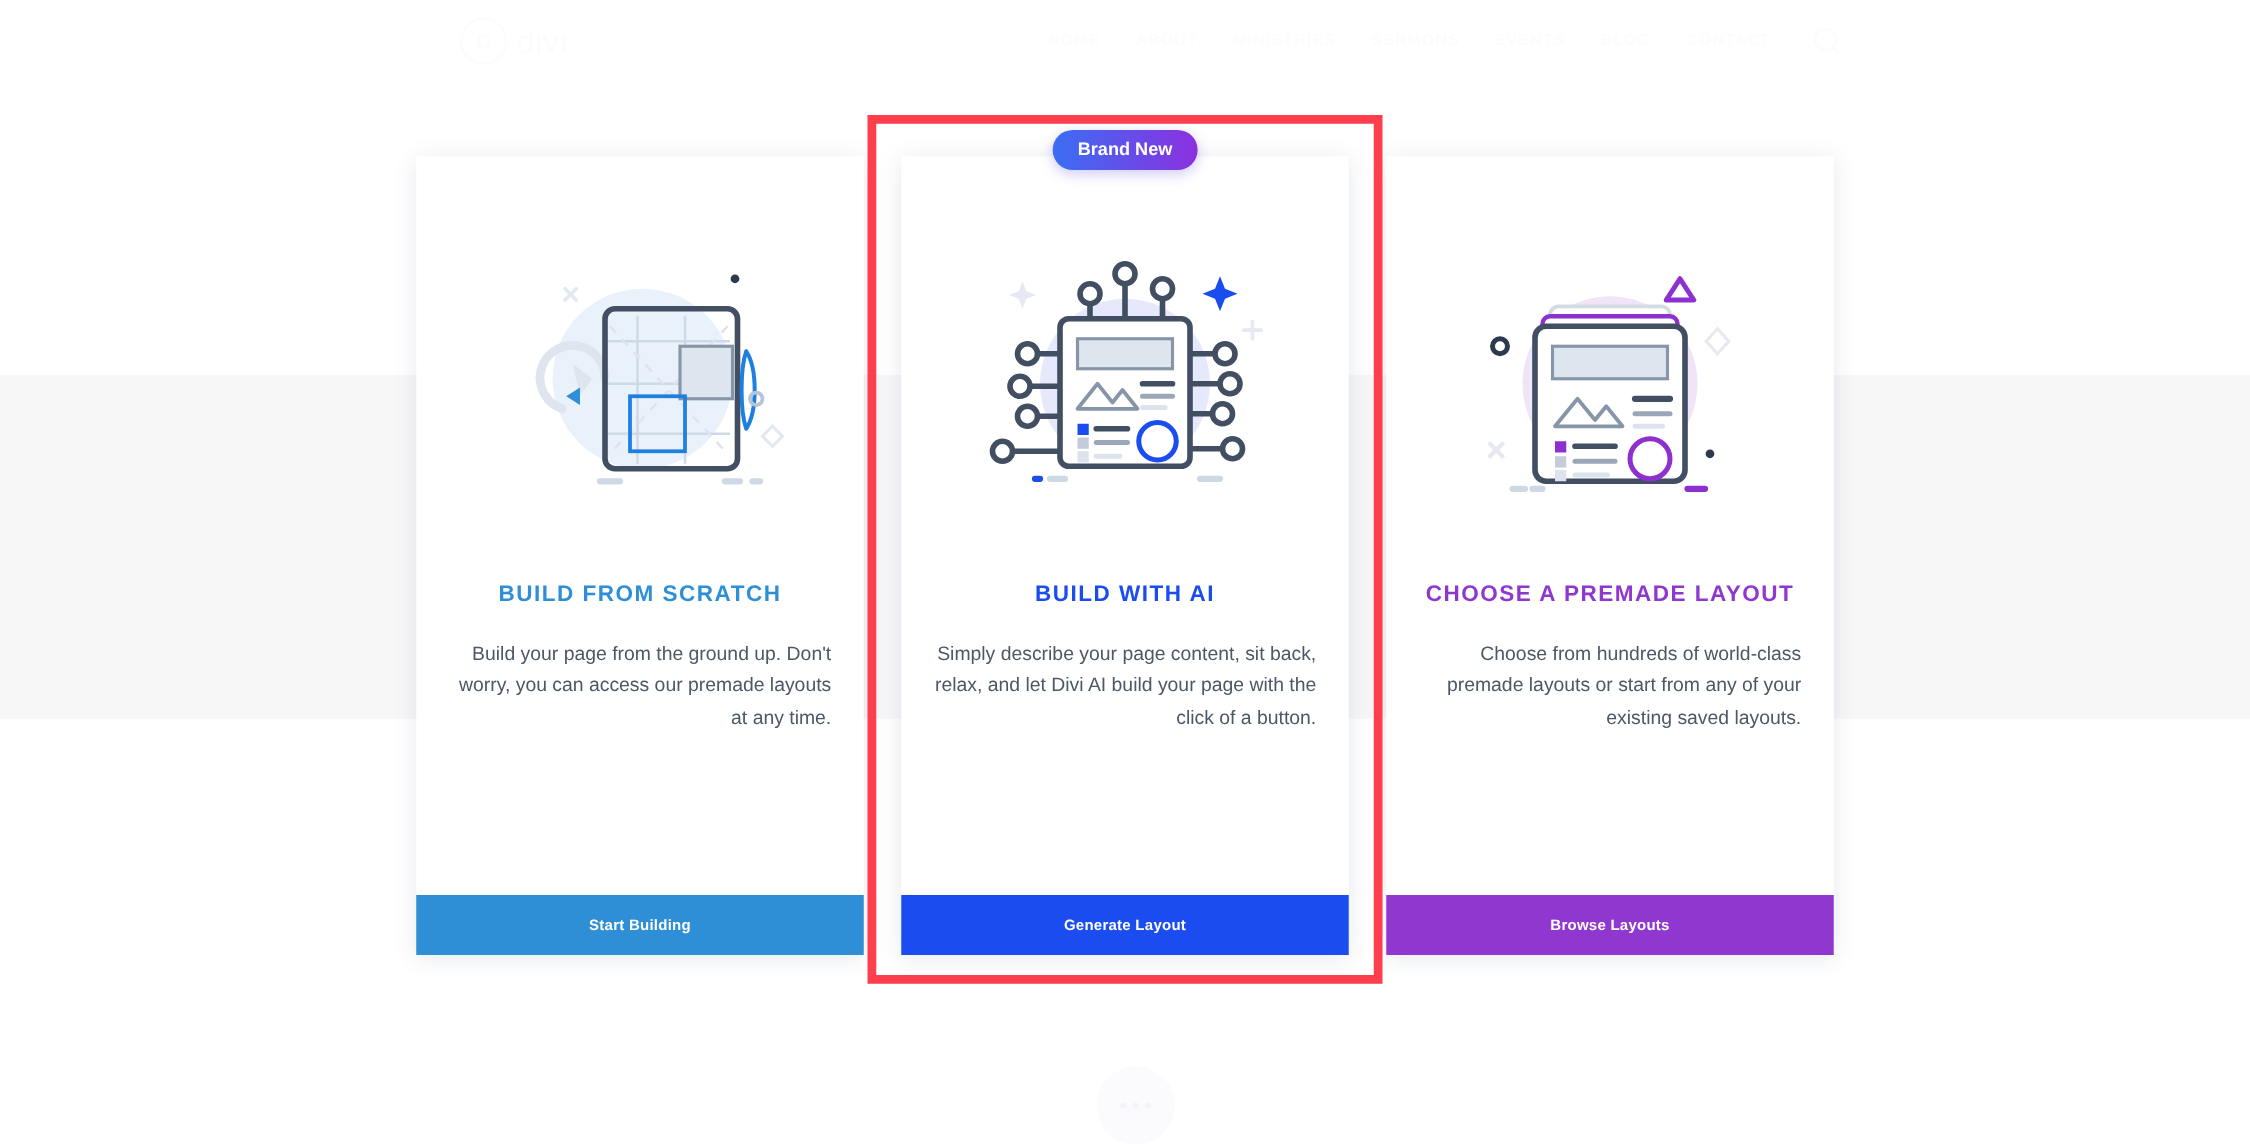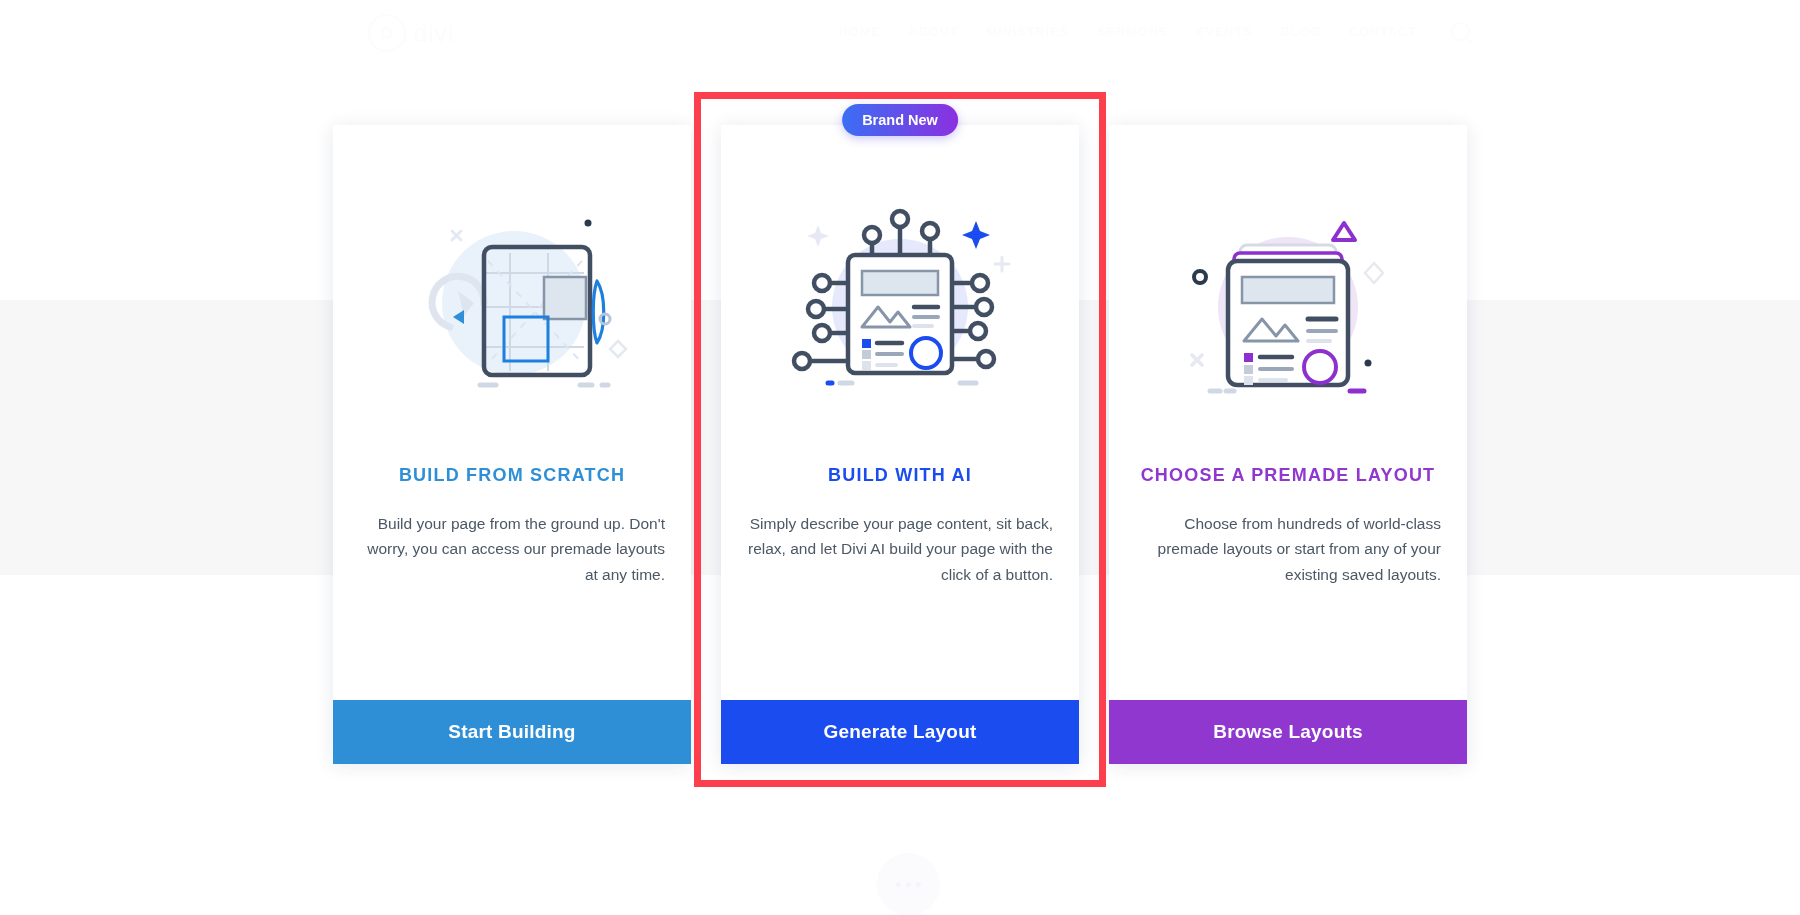--- a/index.html
+++ b/index.html
@@ -76,22 +76,22 @@
   }
   .card-title{
     font-size:18px;font-weight:700;letter-spacing:1.2px;
     text-transform:uppercase;text-align:right;margin:0;
   }
   .card-desc{
     margin:25px 0 0;font-size:15.5px;line-height:1.63;
     color:#4c5866;text-align:right;
   }
   .card-btn{
-    height:64px;border:0;width:100%;
-    color:#ffffff;font-size:19px;font-weight:700;
+    height:48px;border:0;width:100%;
+    color:#ffffff;font-size:12px;font-weight:700;
     font-family:"Liberation Sans", sans-serif;
     cursor:pointer;letter-spacing:.2px;
   }
   .badge{
     position:absolute;top:-21px;left:50%;transform:translateX(-50%);
     padding:8px 20px;border-radius:20px;color:#fff;
     font-size:14.5px;font-weight:700;white-space:nowrap;
     background:linear-gradient(90deg,#3b6ef3 0%,#8b30e0 100%);
     box-shadow:0 3px 10px rgba(80,60,220,.28);
   }

